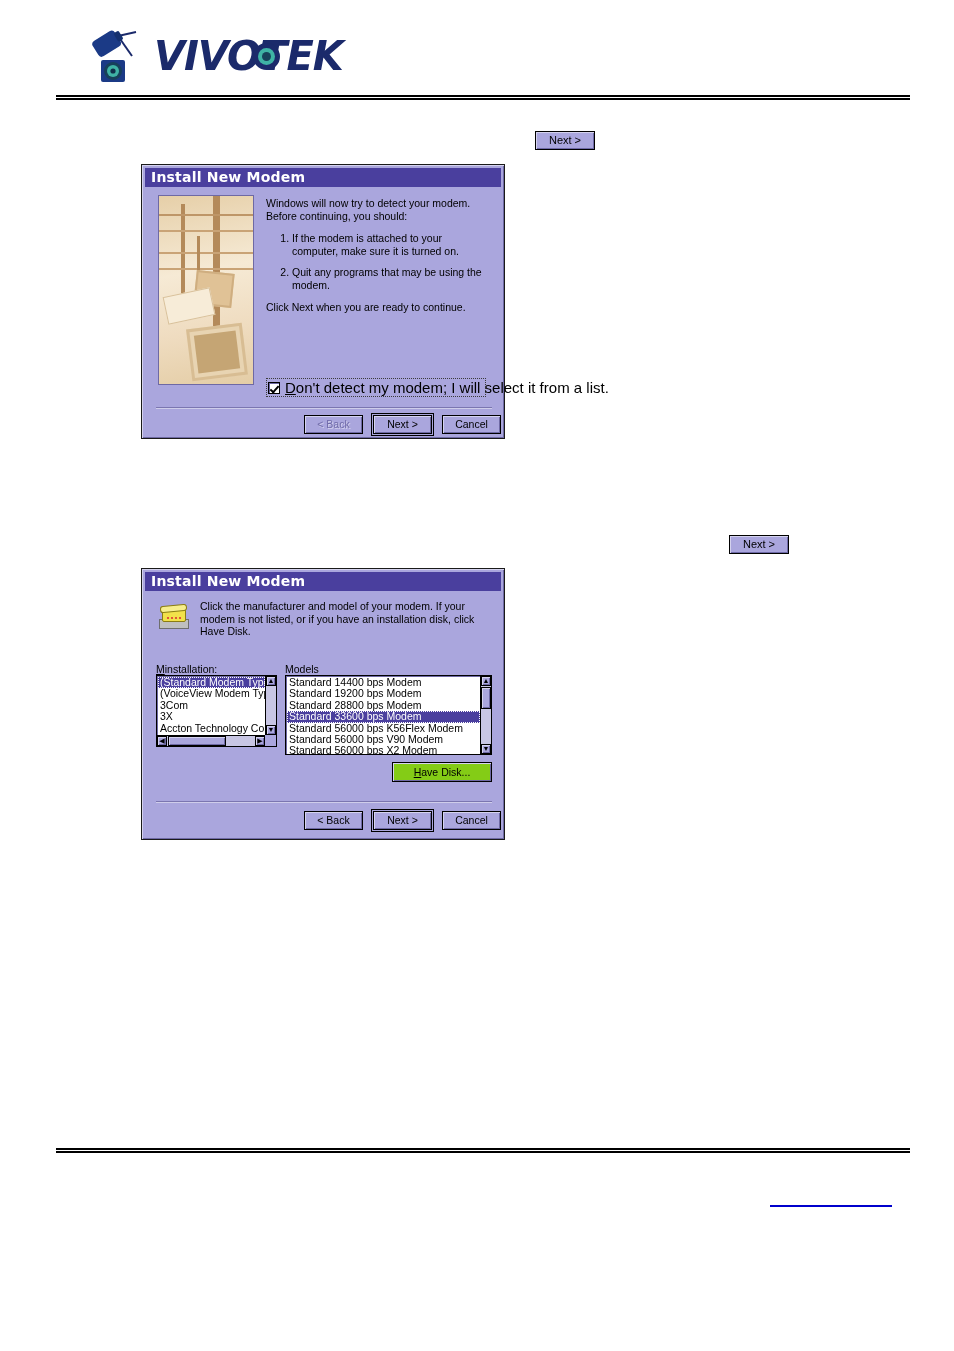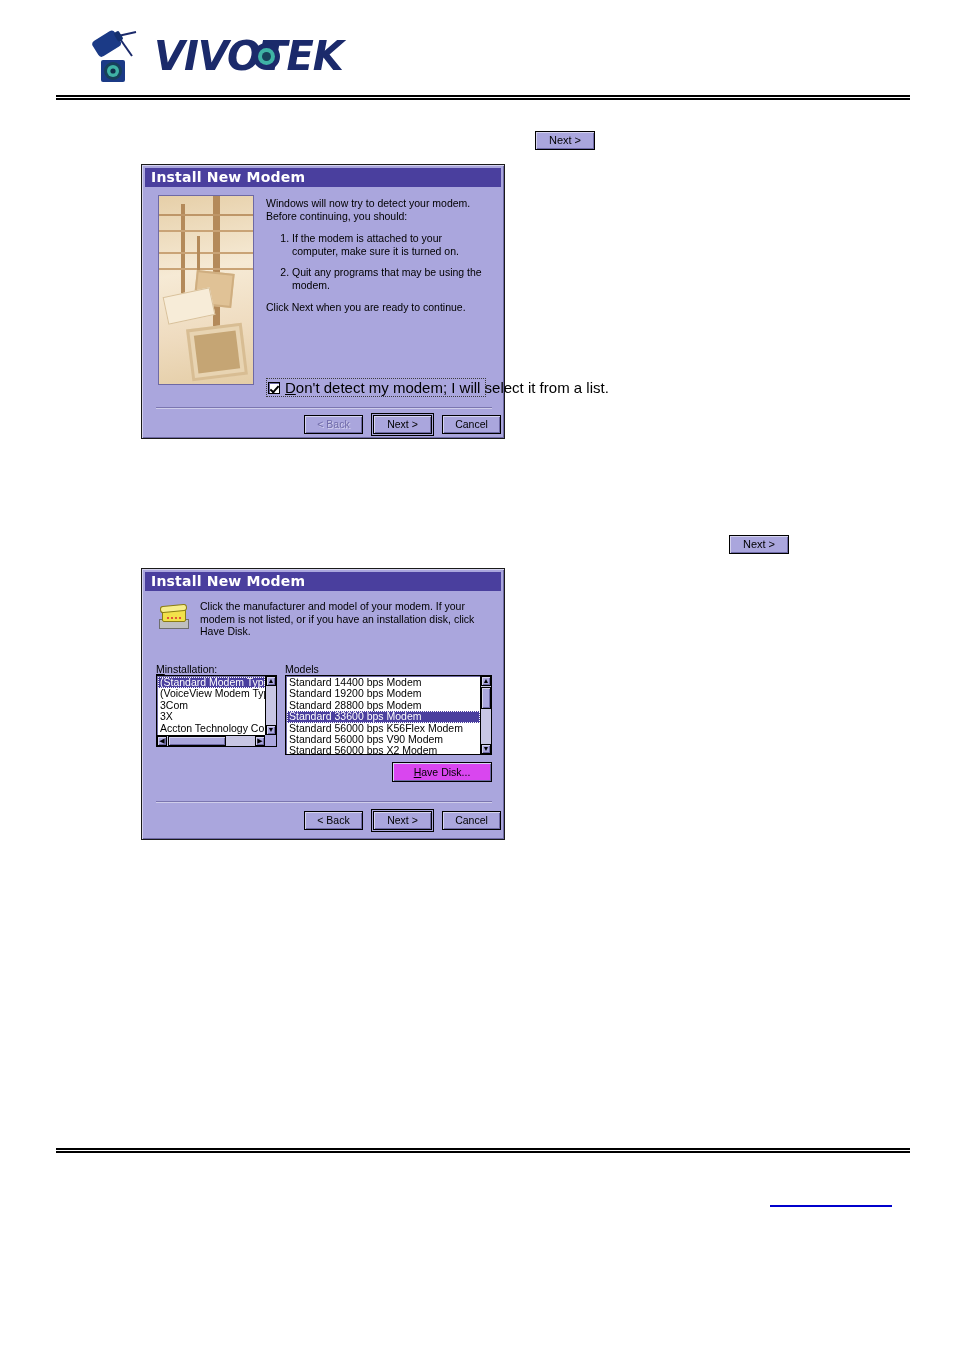--- a/index.html
+++ b/index.html
@@ -404,21 +404,21 @@
     background: #aaa6dd;
     border: 1px solid #000;
     box-shadow: inset 1px 1px 0 #d5d3ef, inset -1px -1px 0 #6e69a4;
     box-sizing: border-box;
   }
 
   .have-disk {
     position: absolute;
     left: 250px; top: 193px;
     width: 100px; height: 20px;
-    background: #d946ef;
+    background: #84cc16;
     border: 1px solid #000000;
     box-shadow: inset 1px 1px 0 #d5d3ef, inset -1px -1px 0 #6e69a4;
     font-size: 10.5px;
     line-height: 18px;
     text-align: center;
     box-sizing: border-box;
     color: #000;
   }
 </style>
 </head>

